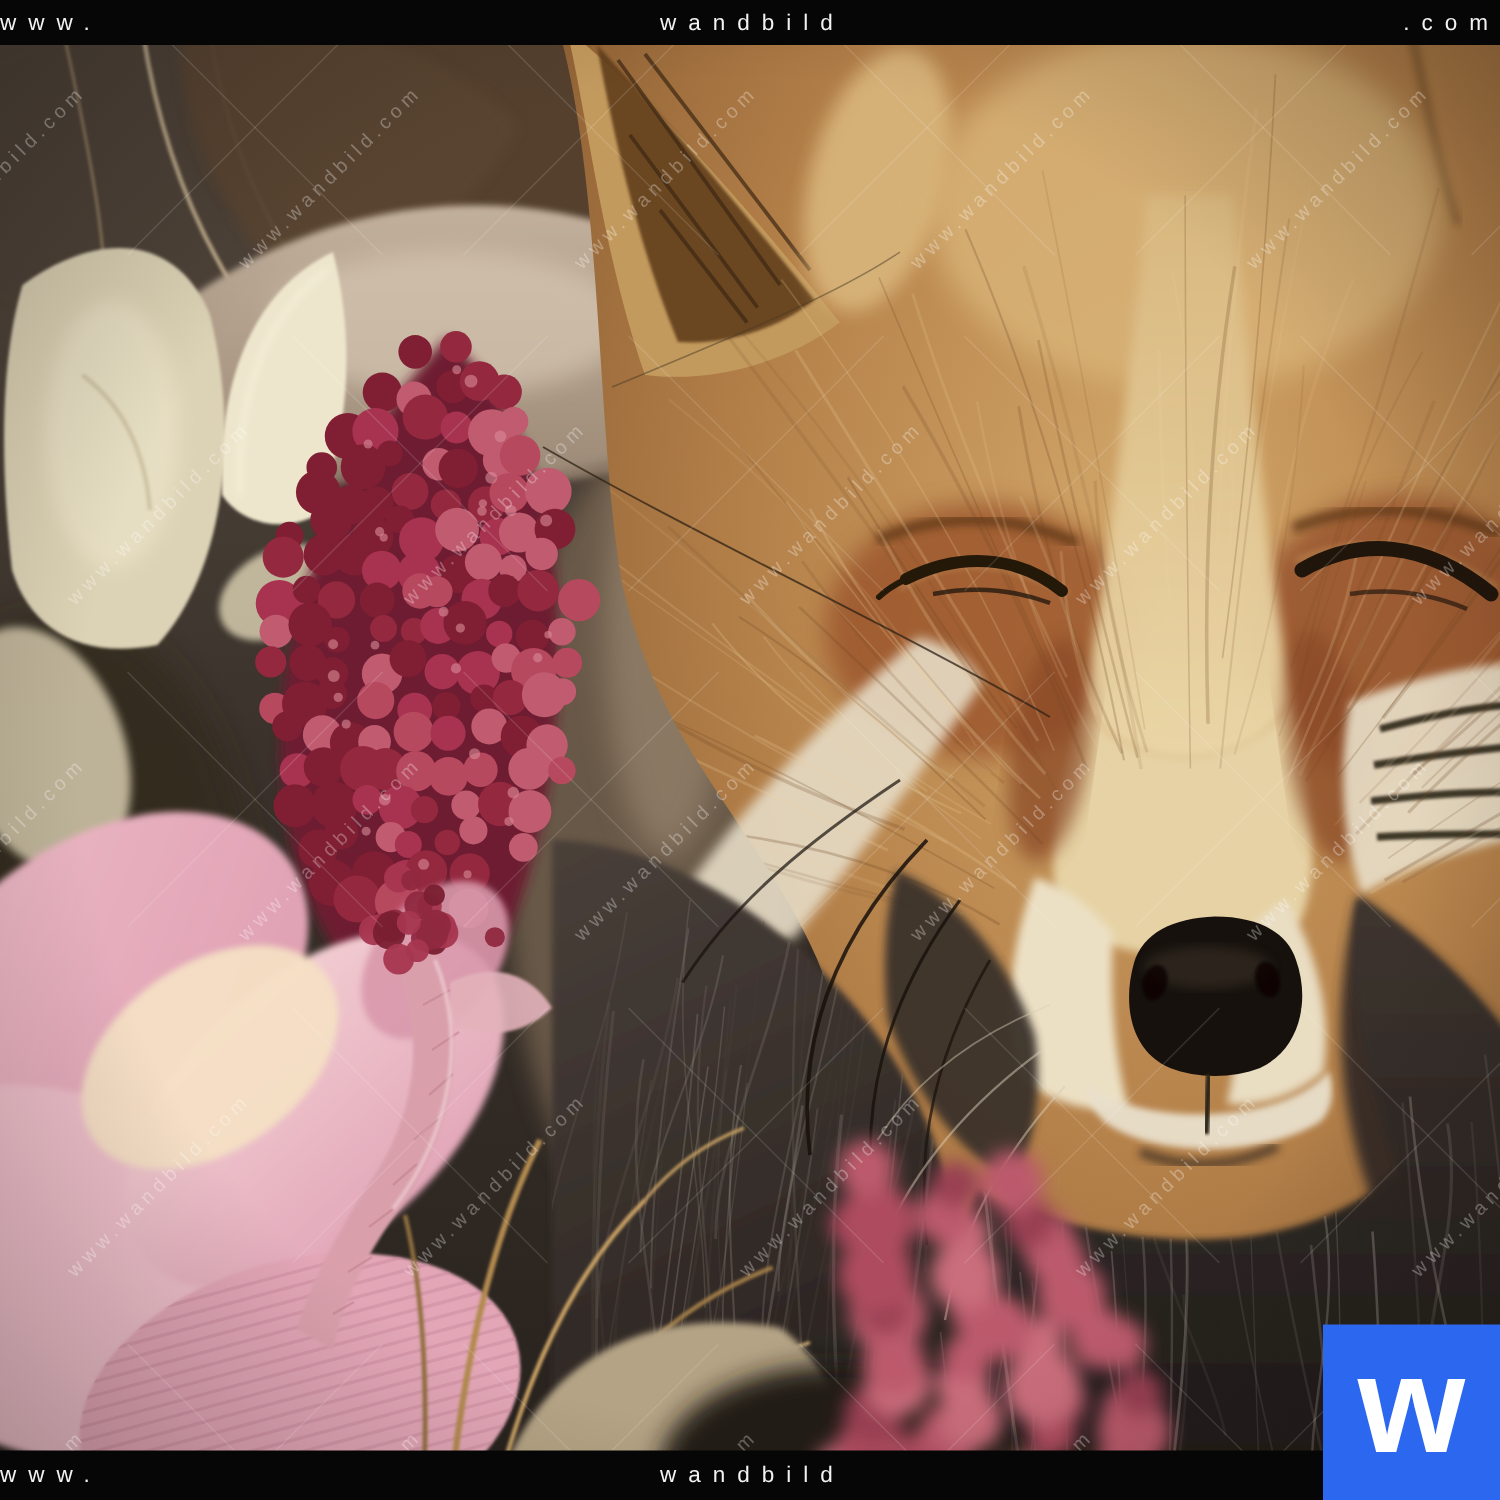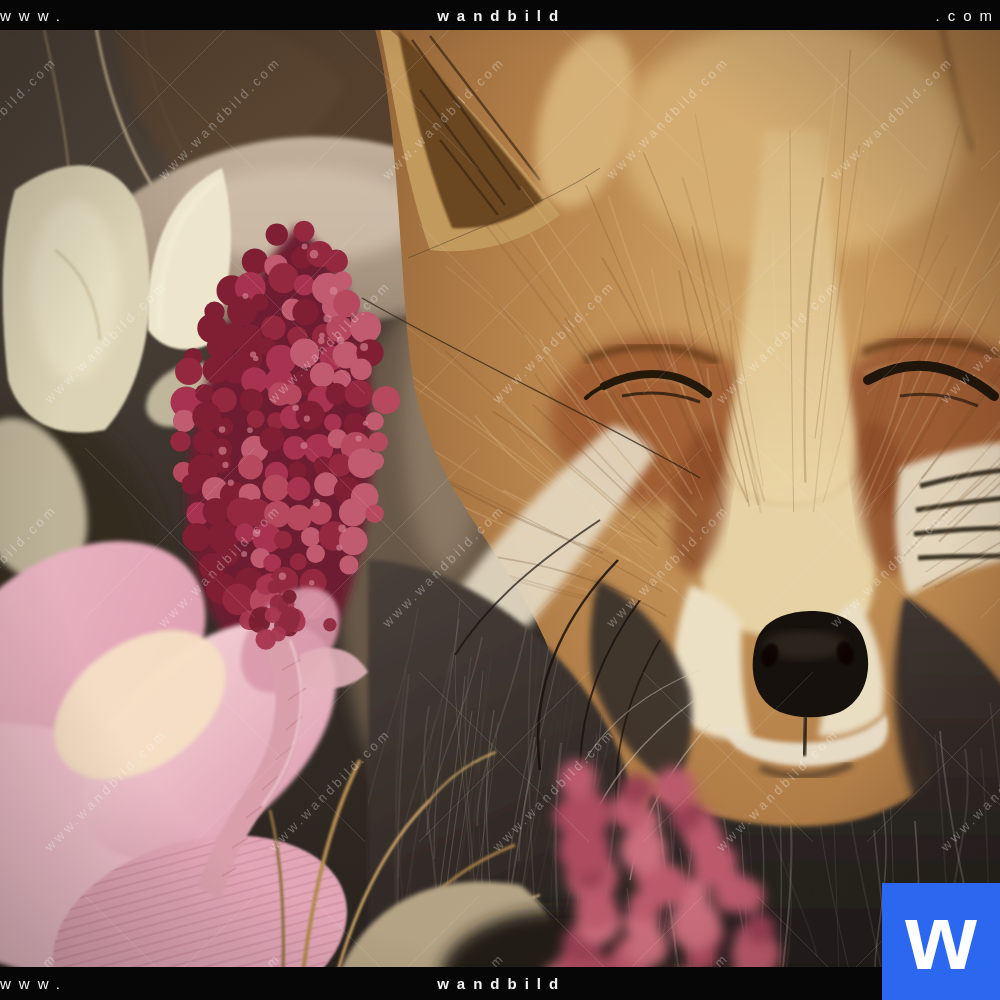--- a/index.html
+++ b/index.html
@@ -10,21 +10,21 @@
   .stage svg{position:absolute;left:0;top:0;}
   .bar{
     position:absolute;left:0;width:1000px;background:#060606;
     display:flex;align-items:center;justify-content:space-between;z-index:5;
   }
   .bar-top{top:0;height:30px;}
   .bar-bottom{bottom:0;height:33px;}
   .bar .seg{
     color:#f2f2f2;font-size:15px;letter-spacing:8px;font-weight:400;line-height:1;
   }
-  .bar .brand{font-weight:700;}
+  .bar .brand{font-weight:400;}
   .logo-badge{
     position:absolute;left:882px;top:883px;width:118px;height:117px;
     display:flex;align-items:center;justify-content:center;z-index:6;
   }
   .logo-letter{
     color:#fff;font-weight:700;font-size:92px;line-height:1;margin-top:-10px;
     font-family:"Liberation Sans","DejaVu Sans",sans-serif;
   }
 </style>
 </head>

